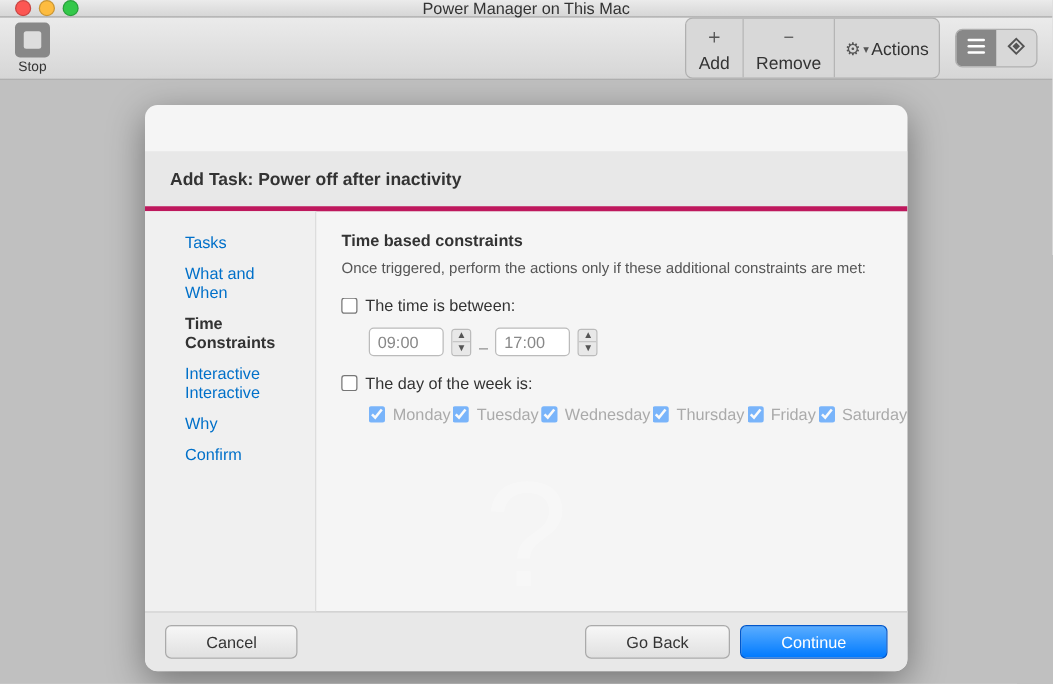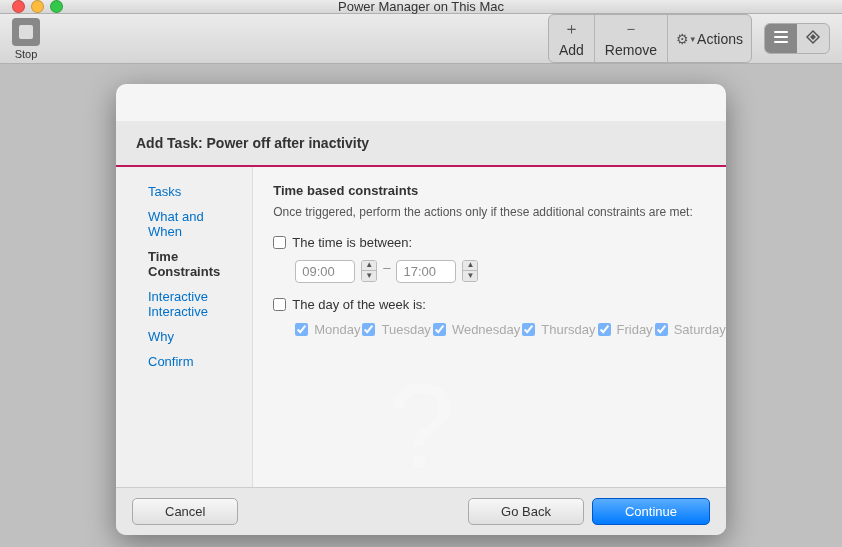--- a/index.html
+++ b/index.html
@@ -164,21 +164,21 @@
     .dialog {
       background: #f5f5f5;
       border-radius: 10px;
       box-shadow: 0 8px 30px rgba(0,0,0,0.4);
       width: 610px;
       overflow: hidden;
     }
 
     .dialog-header {
       background: #e8e8e8;
-      border-bottom: 2px solid #be185d;
+      border-bottom: 4px solid #be185d;
       padding: 14px 20px;
       font-size: 14px;
       font-weight: 600;
       color: #333;
       margin-top: 37px;
     }
 
     .dialog-body {
       display: flex;
       min-height: 320px;
@@ -232,21 +232,21 @@
     .constraint-row label {
       font-size: 13px;
       color: #888;
       display: flex;
       align-items: center;
       gap: 6px;
     }
 
     .time-row {
       display: flex;
-      align-items: flex-start;
+      align-items: flex-end;
       gap: 6px;
       margin-left: 22px;
       margin-bottom: 14px;
     }
 
     .time-field {
       border: 1px solid #bbb;
       border-radius: 4px;
       background: white;
       padding: 3px 6px;

